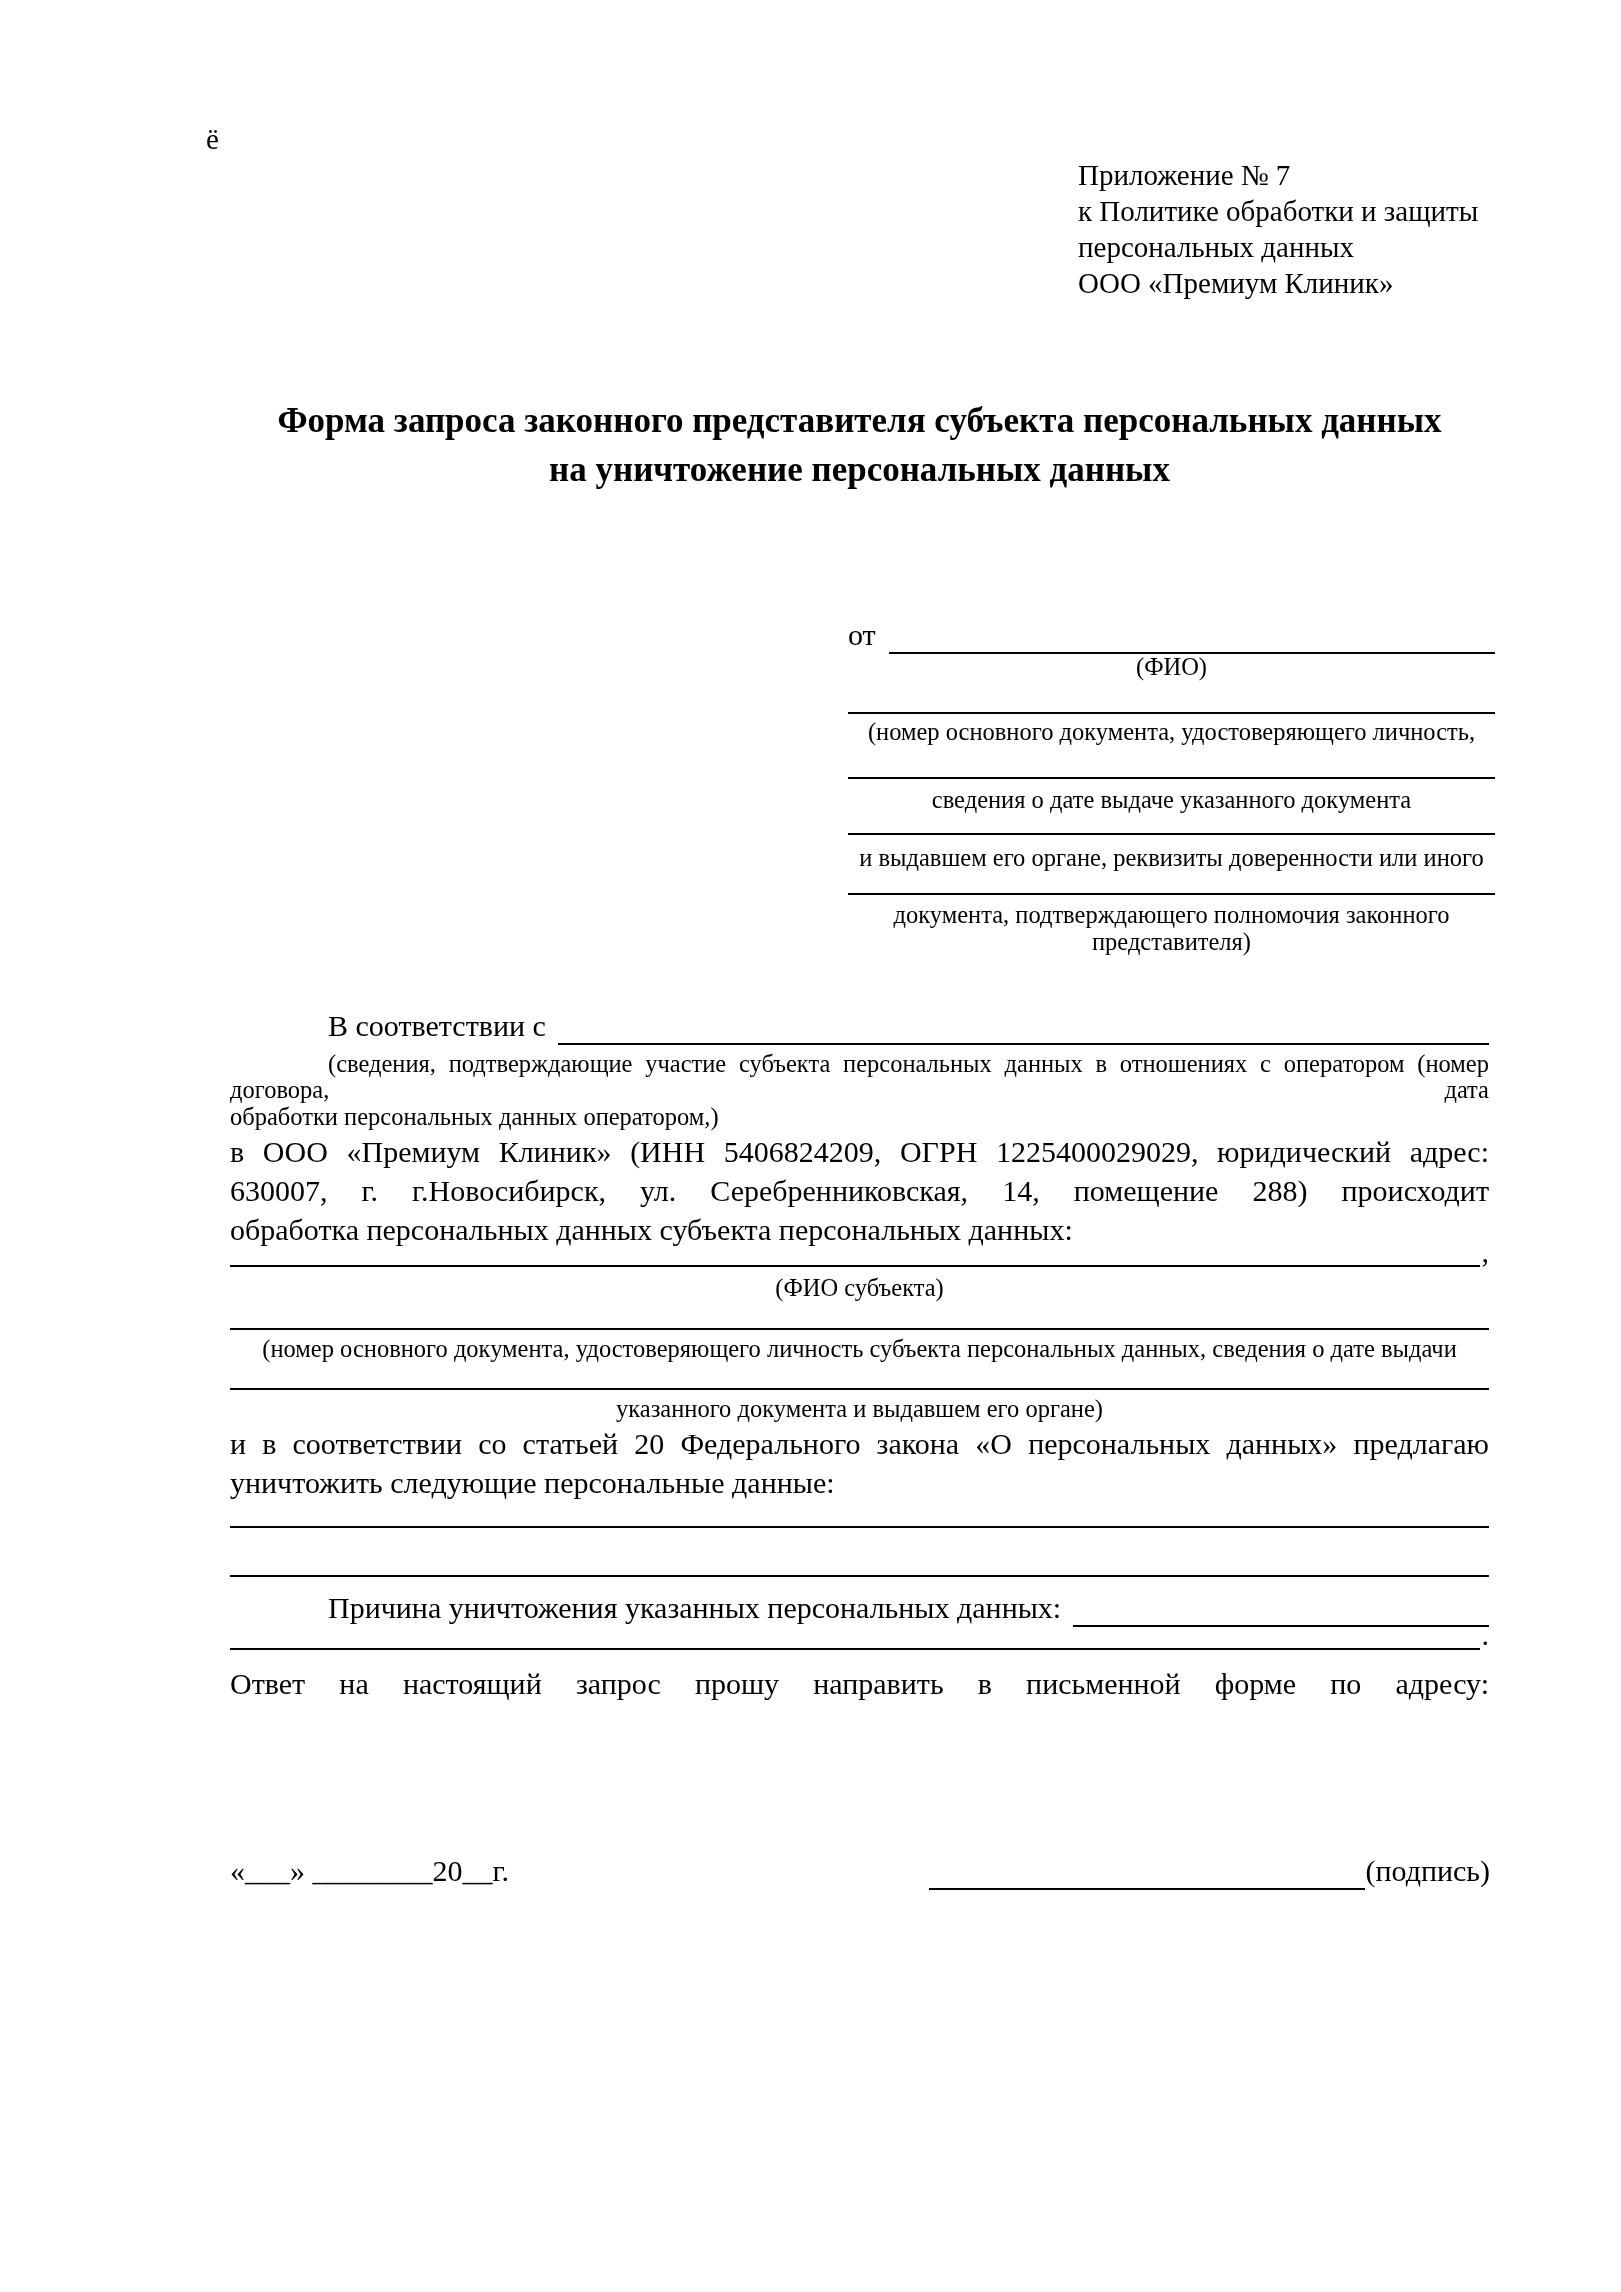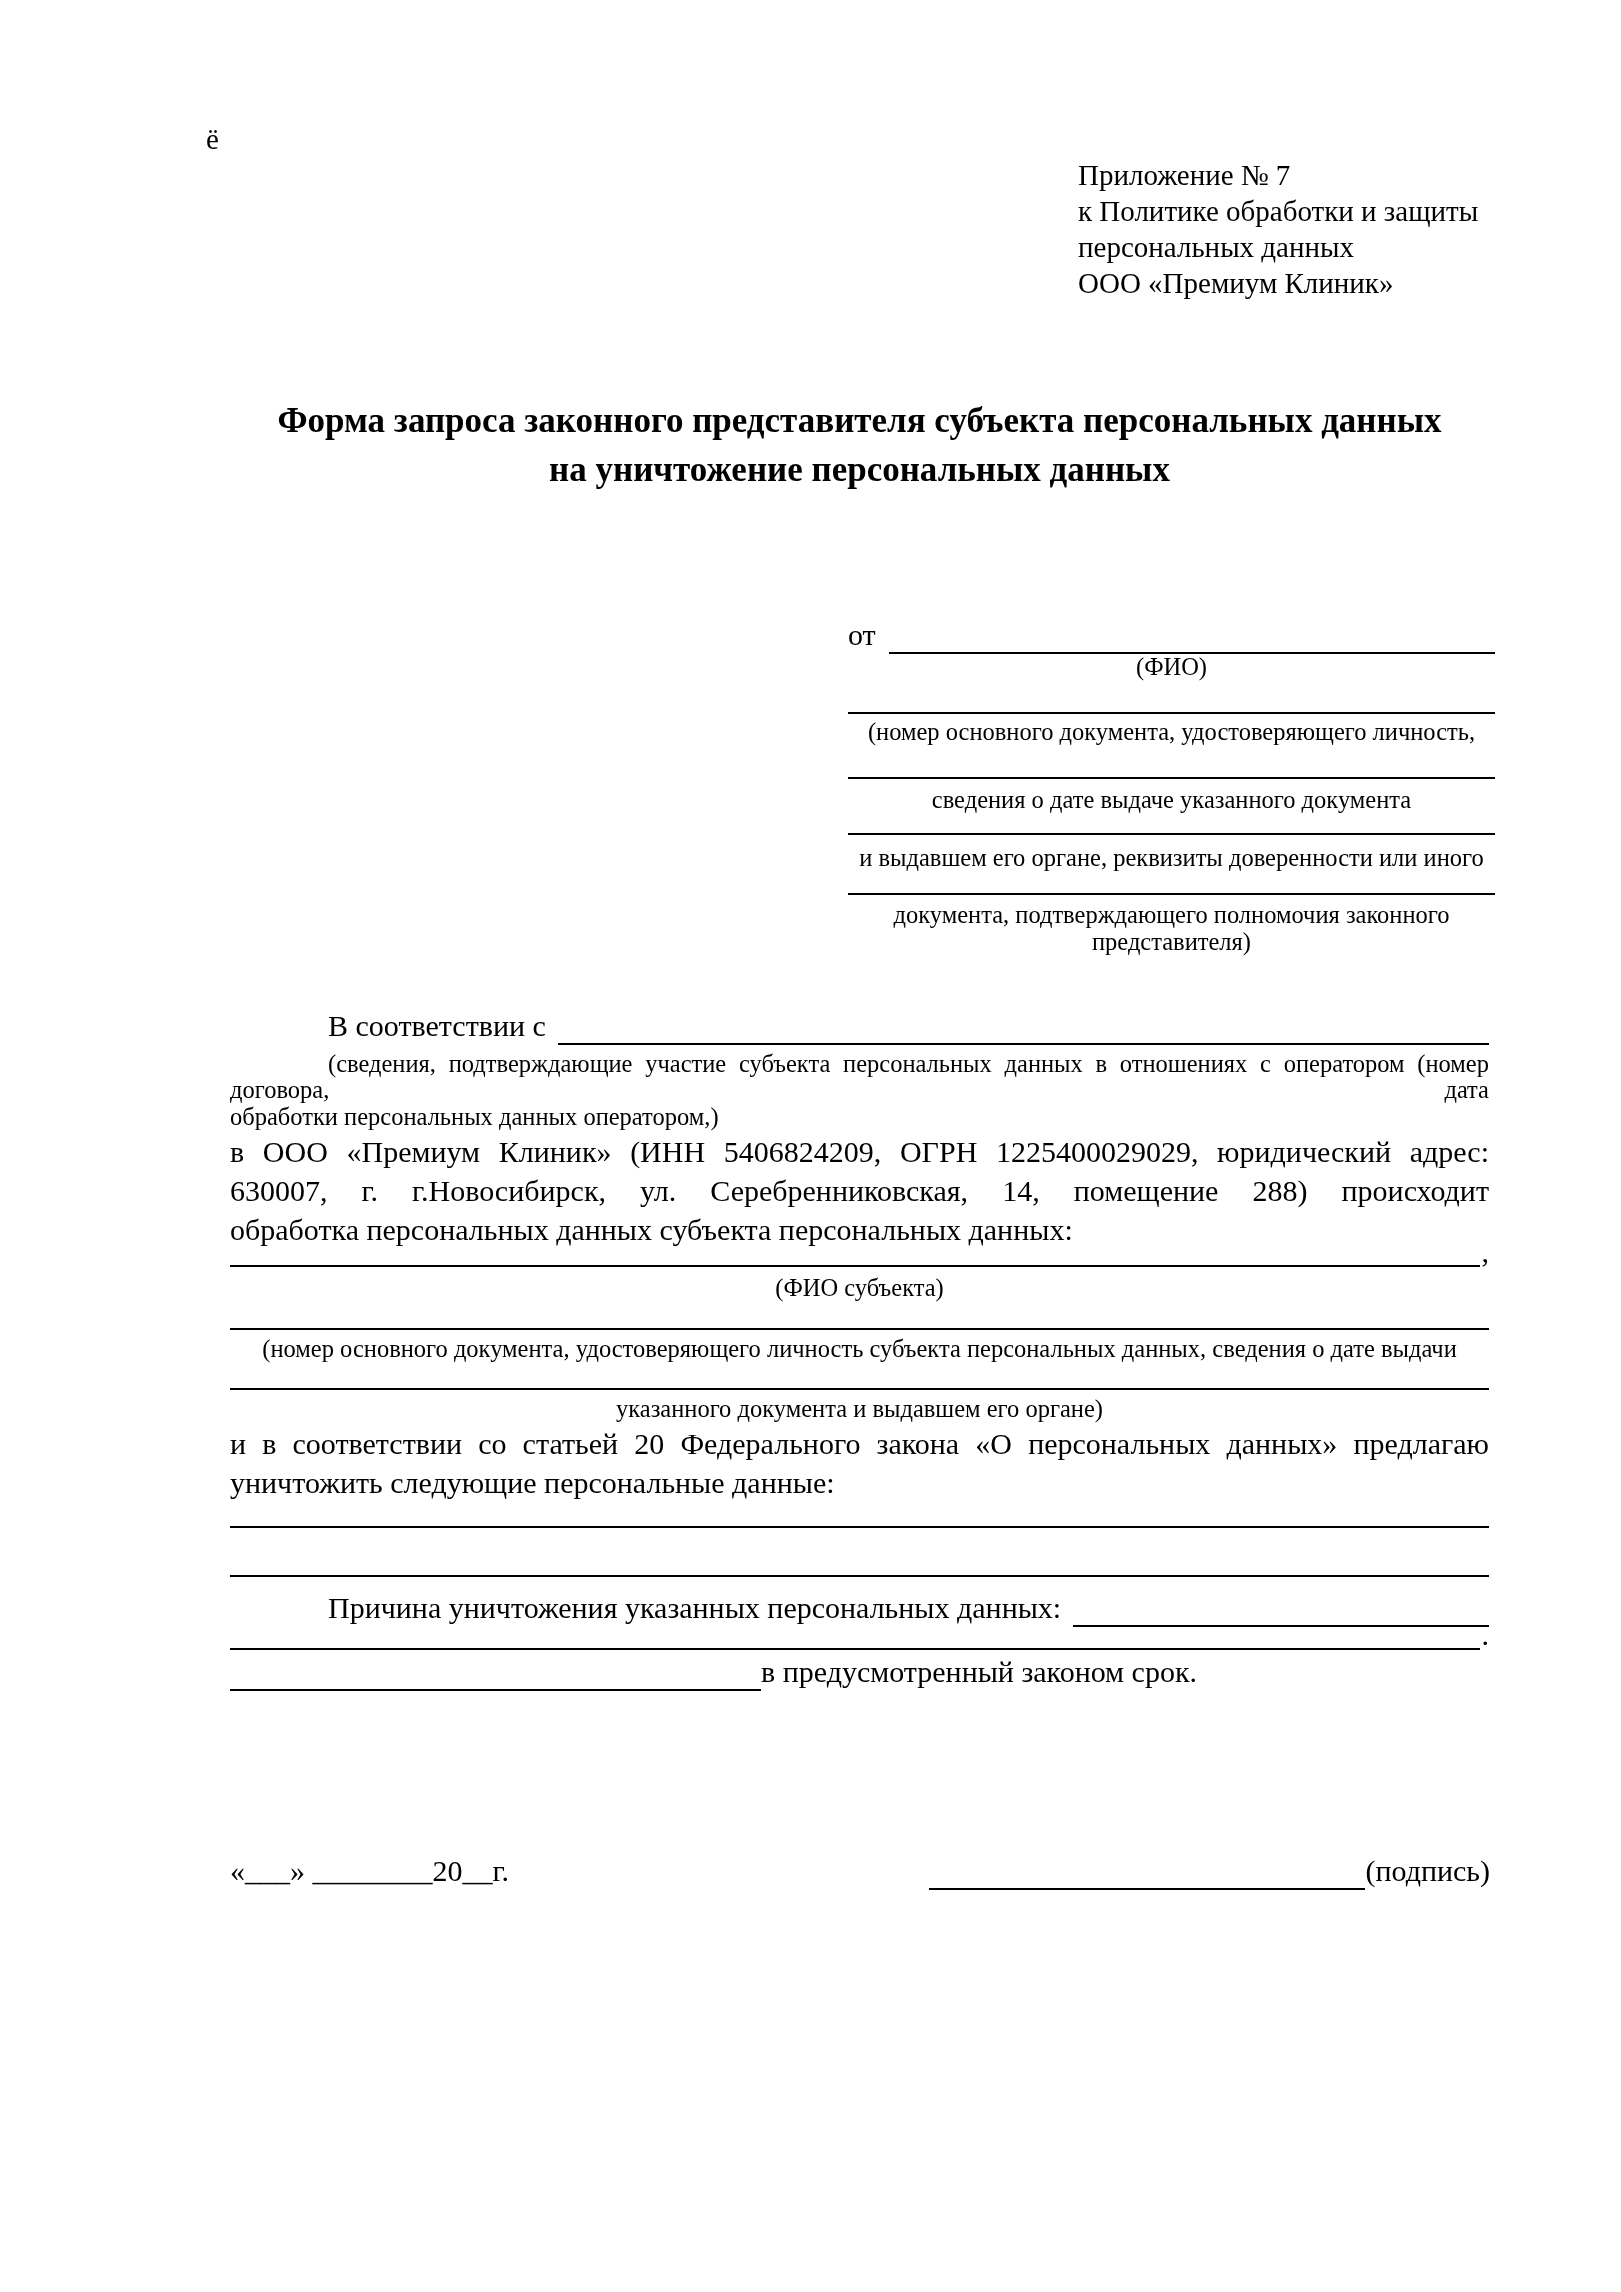--- a/index.html
+++ b/index.html
@@ -157,25 +157,22 @@
     <div class="reason-row">
       <span class="lbl">Причина уничтожения указанных персональных данных:</span>
       <span class="fill"></span>
     </div>
 
     <div class="row-period">
       <span class="fill"></span>
       <span class="tail">.</span>
     </div>
 
+    <div class="p5 jline">Ответ на настоящий запрос прошу направить в письменной форме по адресу:</div>
 
-    <div class="reply-row">
-      <span class="blank-fixed"></span>
-      <span class="tail">в предусмотренный законом срок.</span>
-    </div>
 
   </div>
 
   <div class="abs footer t-body">
     <div class="date-field">«___» ________20__г.</div>
     <div class="sig-group">
       <span class="fill"></span>
       <span class="tail">(подпись)</span>
     </div>
   </div>

